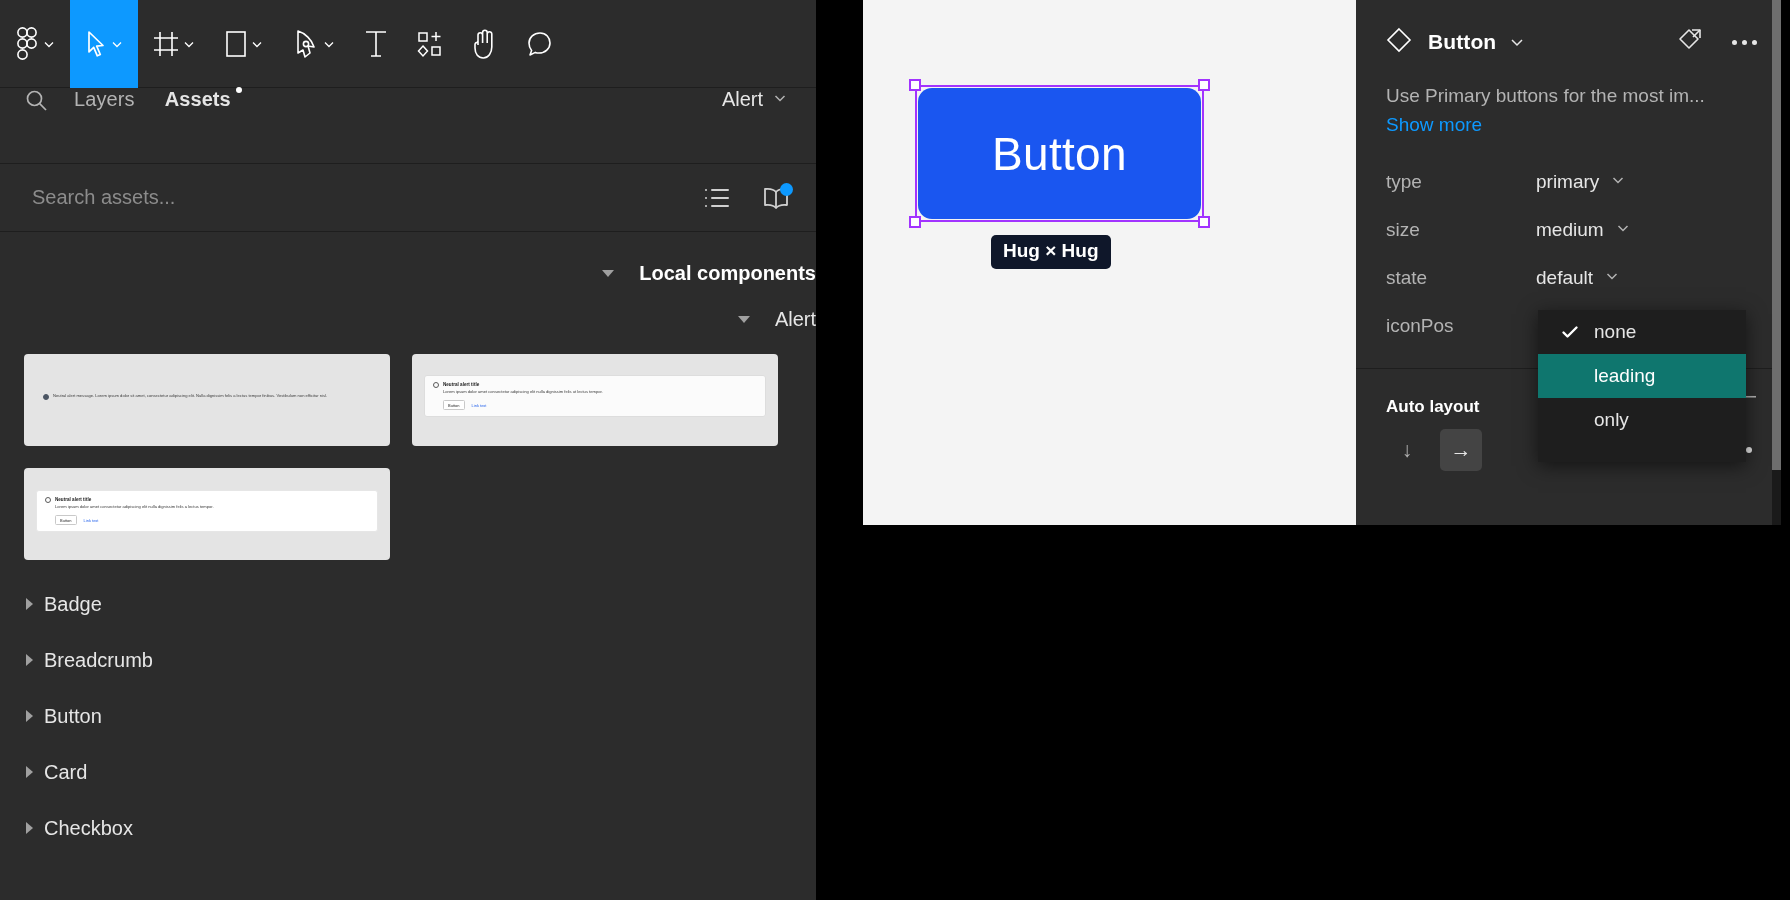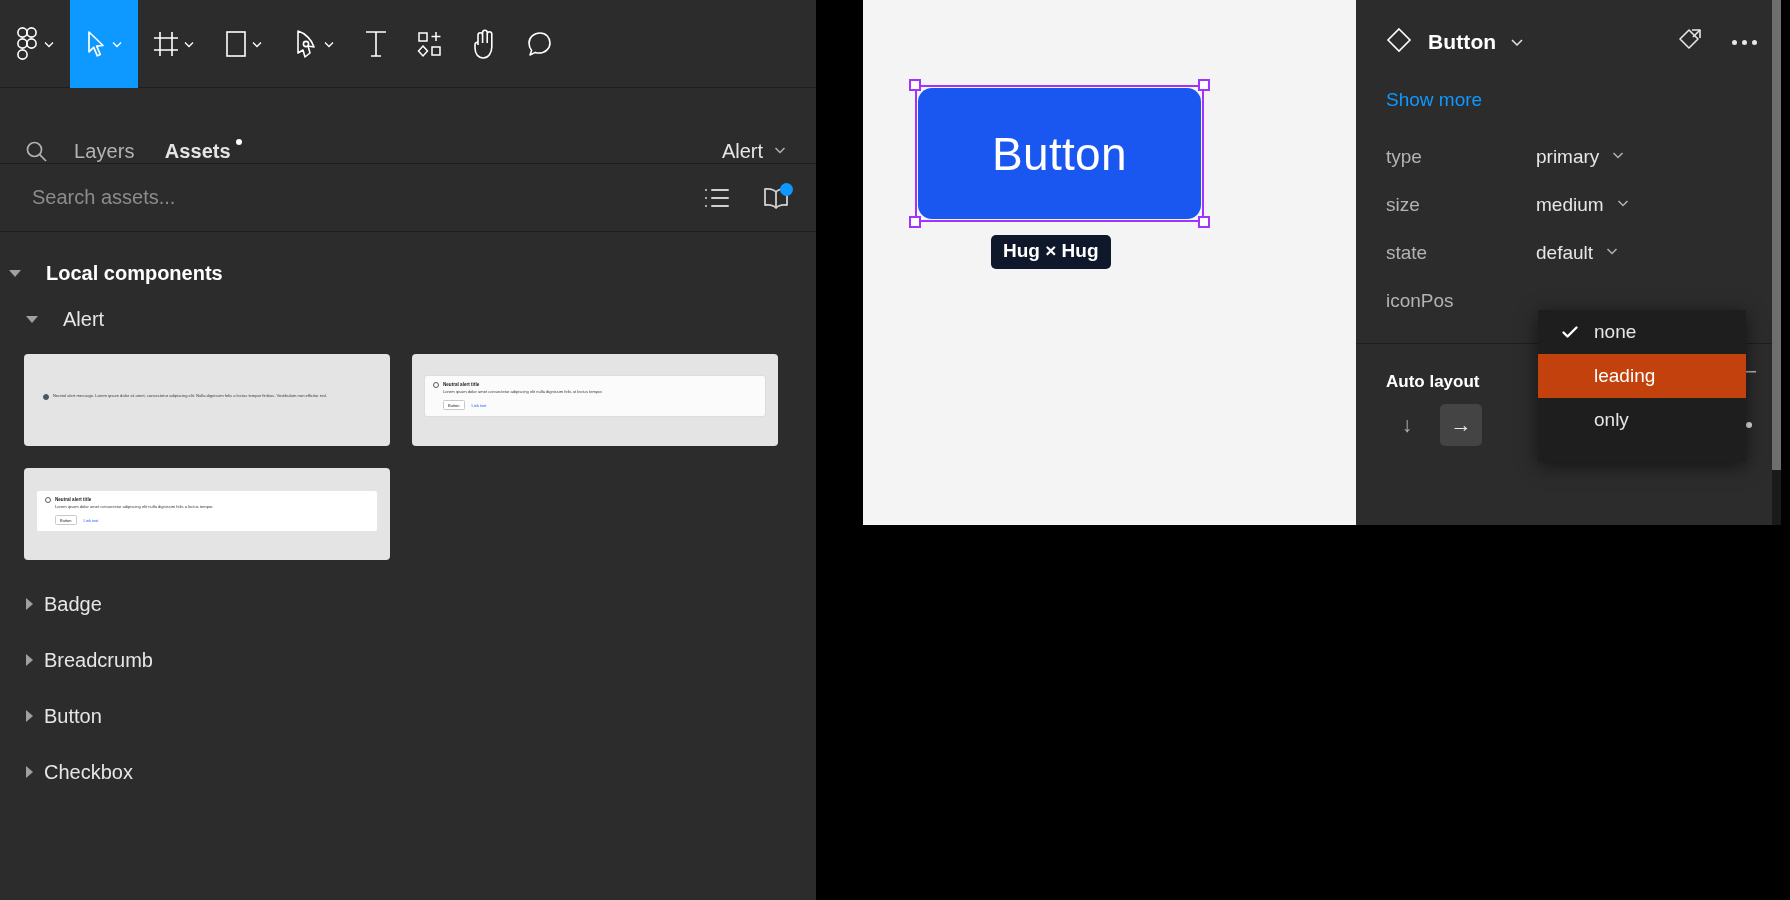--- a/index.html
+++ b/index.html
@@ -31,21 +31,21 @@
     gap: 2px;
     padding: 0 14px;
     cursor: default;
   }
   .tool.active { background: #0d99ff; }
   .tool svg { display: block; }
   .caret-tool { width: 14px; height: 14px; flex: 0 0 auto; }
 
   #panel-tabs {
     height: 76px;
-    display: flex; align-items: flex-end;
+    display: flex; align-items: flex-start;
     padding: 0 28px 0 24px;
     border-bottom: 1px solid #1e1e1e;
     background: #2c2c2c;
   }
   #panel-tabs .search-ic { margin-right: 26px; display:flex; }
   .ptab {
     font-size: 20px; color: #b3b3b3;
     margin-right: 30px; position: relative; cursor: default;
     letter-spacing: .1px;
   }
@@ -79,20 +79,21 @@
     width: 13px; height: 13px; border-radius: 50%;
     background: #0d99ff;
   }
 
   #assets-body { position: relative; height: 668px; overflow: hidden; }
 
   .group-head {
     display: flex; align-items: center; gap: 25px;
     padding-left: 9px;
     color: #fff;
+    justify-content: flex-end;
   }
   #local-components {
     height: 46px; margin-top: 18px;
     font-size: 20px; font-weight: 700;
   }
   .sub-group {
     height: 46px;
     font-size: 20px; font-weight: 400; color: #e6e6e6;
     padding-left: 26px;
   }
@@ -249,21 +250,21 @@
     width: 208px; height: 152px;
     background: #1e1e1e;
     box-shadow: 0 4px 18px rgba(0,0,0,.55);
     z-index: 50;
   }
   .menu-item {
     display: flex; align-items: center;
     height: 44px; padding-left: 22px;
     font-size: 19px; color: #e6e6e6; cursor: default;
   }
-  .menu-item.selected { background: #c2410c; color: #fff; text-align: right; }
+  .menu-item.selected { background: #0f766e; color: #fff; text-align: right; }
   .mi-check { width: 34px; flex: 0 0 auto; display: flex; align-items: center; }
   .mi-label { white-space: nowrap; }
 
   
   #panel-scrollbar {
     position: absolute; right: 0; top: 0;
     width: 9px; height: 525px; background: #1a1a1a;
   }
   #panel-scrollbar .thumb-bar {
     position: absolute; left: 0; top: 0;
@@ -469,20 +470,24 @@
         <div class="comp-item">
           <span class="tri collapsed"></span>
           <span>Breadcrumb</span>
         </div>
         <div class="comp-item">
           <span class="tri collapsed"></span>
           <span>Button</span>
         </div>
         <div class="comp-item">
           <span class="tri collapsed"></span>
+          <span>Card</span>
+        </div>
+        <div class="comp-item">
+          <span class="tri collapsed"></span>
           <span>Checkbox</span>
         </div>
       </div>
 
     </div>
   </div>
 
   <div id="canvas">
     <div id="button-wrap">
       <div id="primary-button">
@@ -521,20 +526,21 @@
           </svg>
         </span>
         <span class="dots">
           <i></i>
             <i></i>
             <i></i>
         </span>
       </span>
     </div>
 
+    <div id="comp-desc">Use Primary buttons for the most im...</div>
     <div id="show-more">Show more</div>
 
     <div id="prop-list">
 
       <div class="prop-row">
         <span class="prop-label">type</span>
         <span class="prop-value">
           <span>primary</span>
           <span>
             <svg width="16" height="16" viewBox="0 0 16 16" fill="none" stroke="#b3b3b3" stroke-width="1.5">

